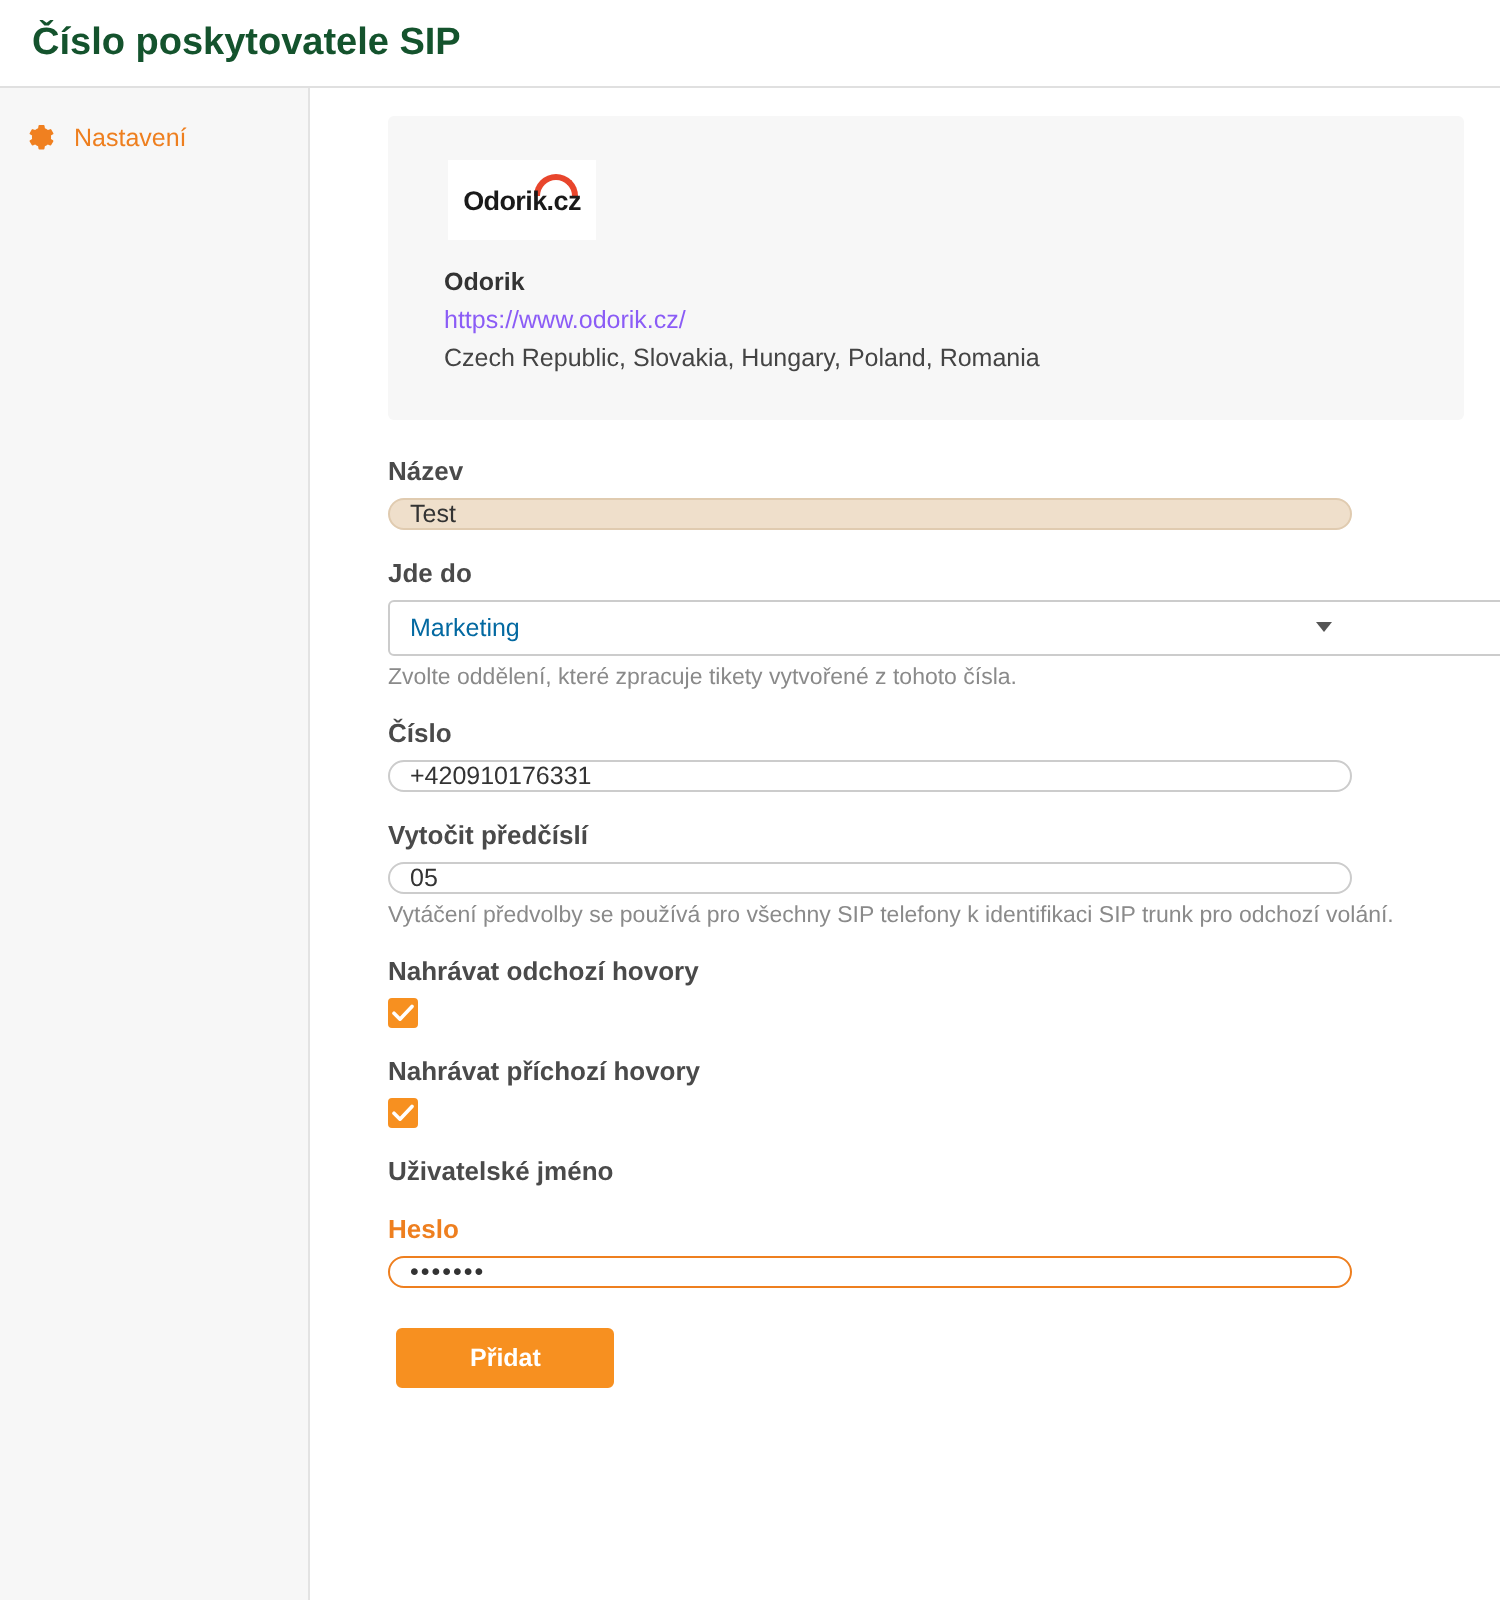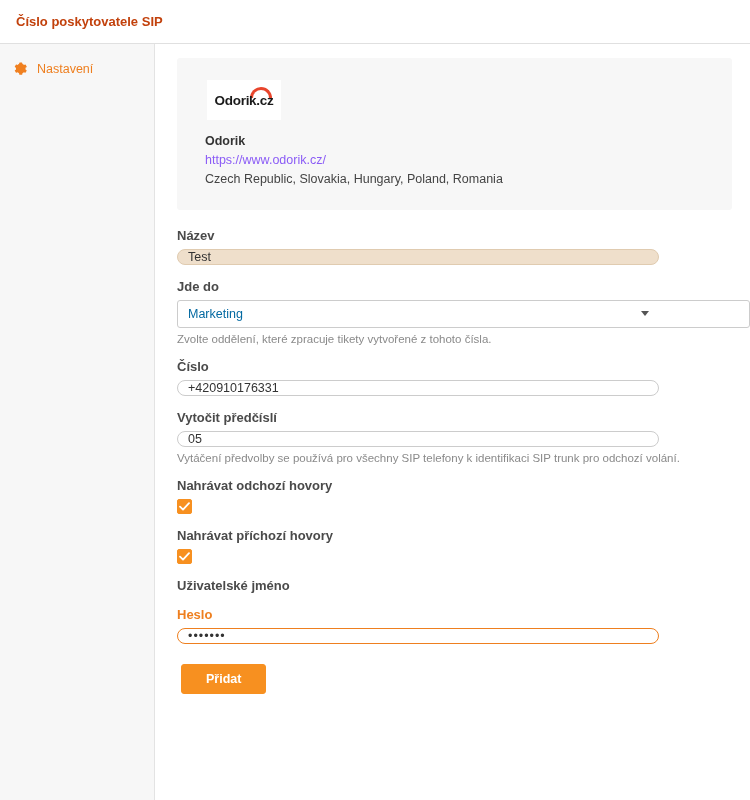--- a/index.html
+++ b/index.html
@@ -18,30 +18,31 @@
   
   .header {
     height: 44px;
     border-bottom: 1px solid #e0e0e0;
     display: flex;
     align-items: center;
     padding: 0 16px;
     background: #ffffff;
   }
   .header-title {
-    font-size: 13px;
-    font-weight: bold;
-    color: #c2410c;
+    font-size: 19px;
+    font-weight: bold;
+    color: #14532d;
   }
 
   
   .body-wrap {
     display: flex;
     height: 756px;
     background: #ffffff;
+    gap: 17px;
   }
 
   
   .sidebar {
     width: 155px;
     min-width: 155px;
     background: #f7f7f7;
     border-right: 1px solid #e3e3e3;
     padding-top: 12px;
   }
@@ -205,21 +206,21 @@
   }
   .checkbox svg { display: block; }
 
   .submit-btn {
     background: #f79020;
     border: 1px solid #f79020;
     color: #ffffff;
     font-size: 12.5px;
     font-weight: bold;
     border-radius: 3px;
-    padding: 7px 24px;
+    padding: 7px 36px;
     cursor: pointer;
     font-family: "Liberation Sans", sans-serif;
     margin-top: 6px;
     margin-left: 4px;
   }
 
   .pw-dots { letter-spacing: 1px; }
 </style>
 </head>
 <body>

